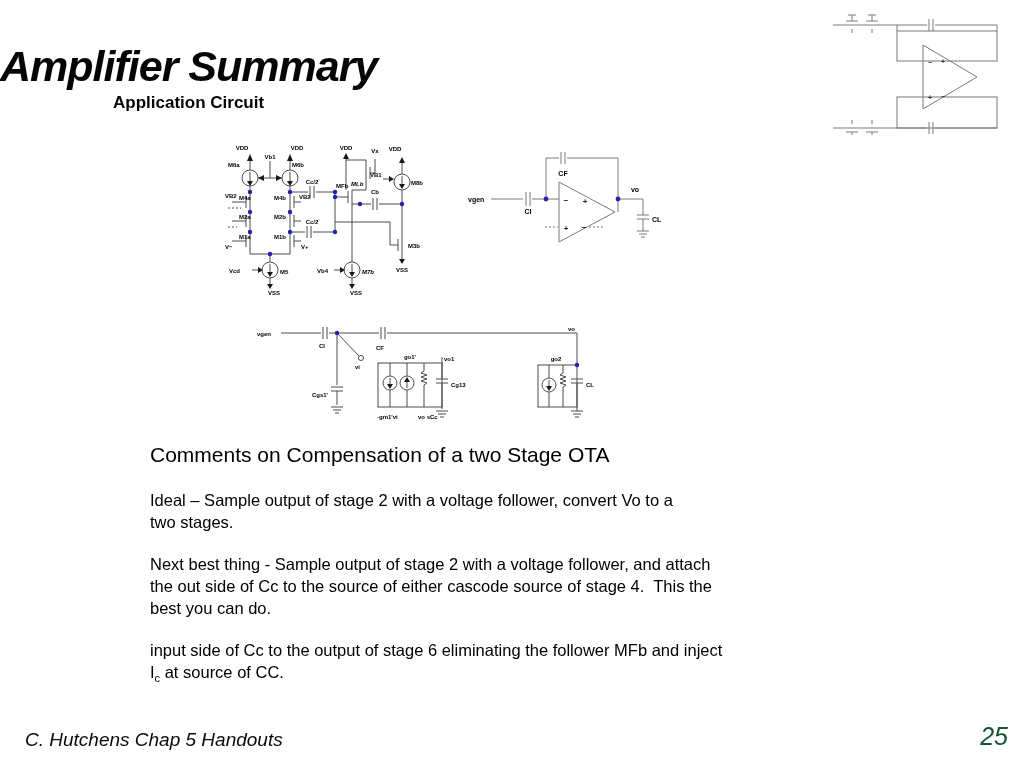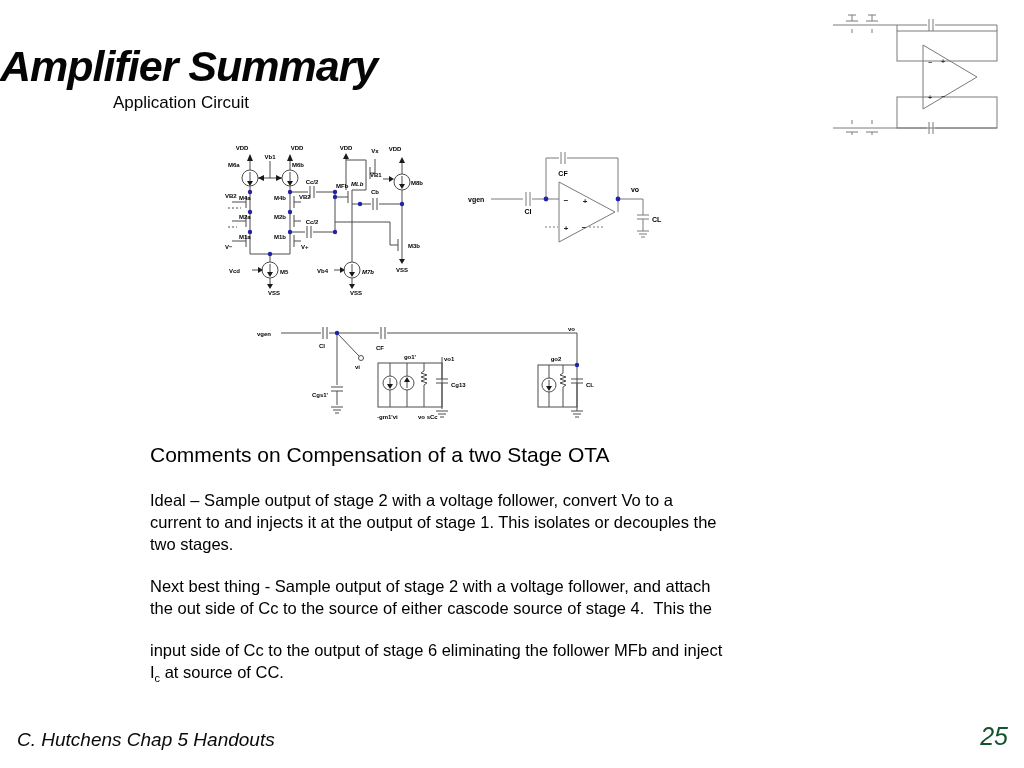--- a/index.html
+++ b/index.html
@@ -5,27 +5,27 @@
   html,body{margin:0;padding:0;}
   body{
     width:1024px;height:768px;position:relative;background:#ffffff;
     font-family:"Liberation Sans",sans-serif;color:#000;overflow:hidden;
   }
   .title-wrap{position:absolute;left:0;top:42px;width:1012px;text-align:left;}
   .title{
     display:inline-block;font-size:43px;font-weight:bold;font-style:italic;
     letter-spacing:-1px;color:#050505;
   }
-  .subtitle{position:absolute;left:113px;top:93px;font-size:17px;font-weight:normal;color:#050505;}
+  .subtitle{position:absolute;left:113px;top:93px;font-size:17px;font-weight:bold;color:#050505;}
   .comments{position:absolute;left:150px;top:442px;width:690px;color:#000000;}
   .comments .heading{font-size:21px;line-height:26px;margin:0 0 21px 0;font-weight:normal;}
   .para{margin:12px 0 20px 0;}
   .para .line{font-size:16.5px;line-height:22px;white-space:pre-wrap;}
   .para sub{font-size:11px;}
-  .footer-left{position:absolute;left:17px;top:729px;font-size:19px;font-style:italic;color:#0a0a0a;text-align:right;}
+  .footer-left{position:absolute;left:25px;top:729px;font-size:19px;font-style:italic;color:#0a0a0a;text-align:right;}
   .page-num{position:absolute;left:940px;top:722px;width:68px;text-align:right;
     font-size:25px;font-style:italic;color:#14532d;}
   .sch{position:absolute;}
   
   .w{stroke:#4d4d4d;stroke-width:1;fill:none;}
   .w7{stroke:#7a7a7a;stroke-width:1;fill:none;}
   .dash{stroke:#4d4d4d;stroke-width:1;fill:none;stroke-dasharray:2,2;}
   .dash7{stroke:#7a7a7a;stroke-width:1;fill:none;stroke-dasharray:2,2;}
   .ah{fill:#1a1a1a;stroke:none;}
   .nd{fill:#2222aa;stroke:none;}
@@ -347,27 +347,27 @@
     <text class="mark7" x="100" y="95" text-anchor="middle">+</text>
     <text class="mark7" x="113" y="94" text-anchor="middle">−</text>
   </g>
 </svg>
 
 <div class="comments">
   <p class="heading">Comments on Compensation of a two Stage OTA</p>
 
   <div class="para">
     <div class="line">Ideal – Sample output of stage 2 with a voltage follower, convert Vo to a</div>
-    <div class="line">current to and injects it at the output of stage 1. This isolates or decouples the</div>
     <div class="line">two stages.</div>
   </div>
 
   <div class="para">
     <div class="line">Next best thing - Sample output of stage 2 with a voltage follower, and attach</div>
     <div class="line">the out side of Cc to the source of either cascode source of stage 4.  This the</div>
+    <div class="line">best you can do.</div>
   </div>
 
   <div class="para">
     <div class="line">input side of Cc to the output of stage 6 eliminating the follower MFb and inject</div>
     <div class="line"><span>I</span><sub>c</sub><span> at source of CC.</span></div>
   </div>
 </div>
 
 <div class="footer-left">C. Hutchens Chap 5 Handouts</div>
 <div class="page-num">25</div>

